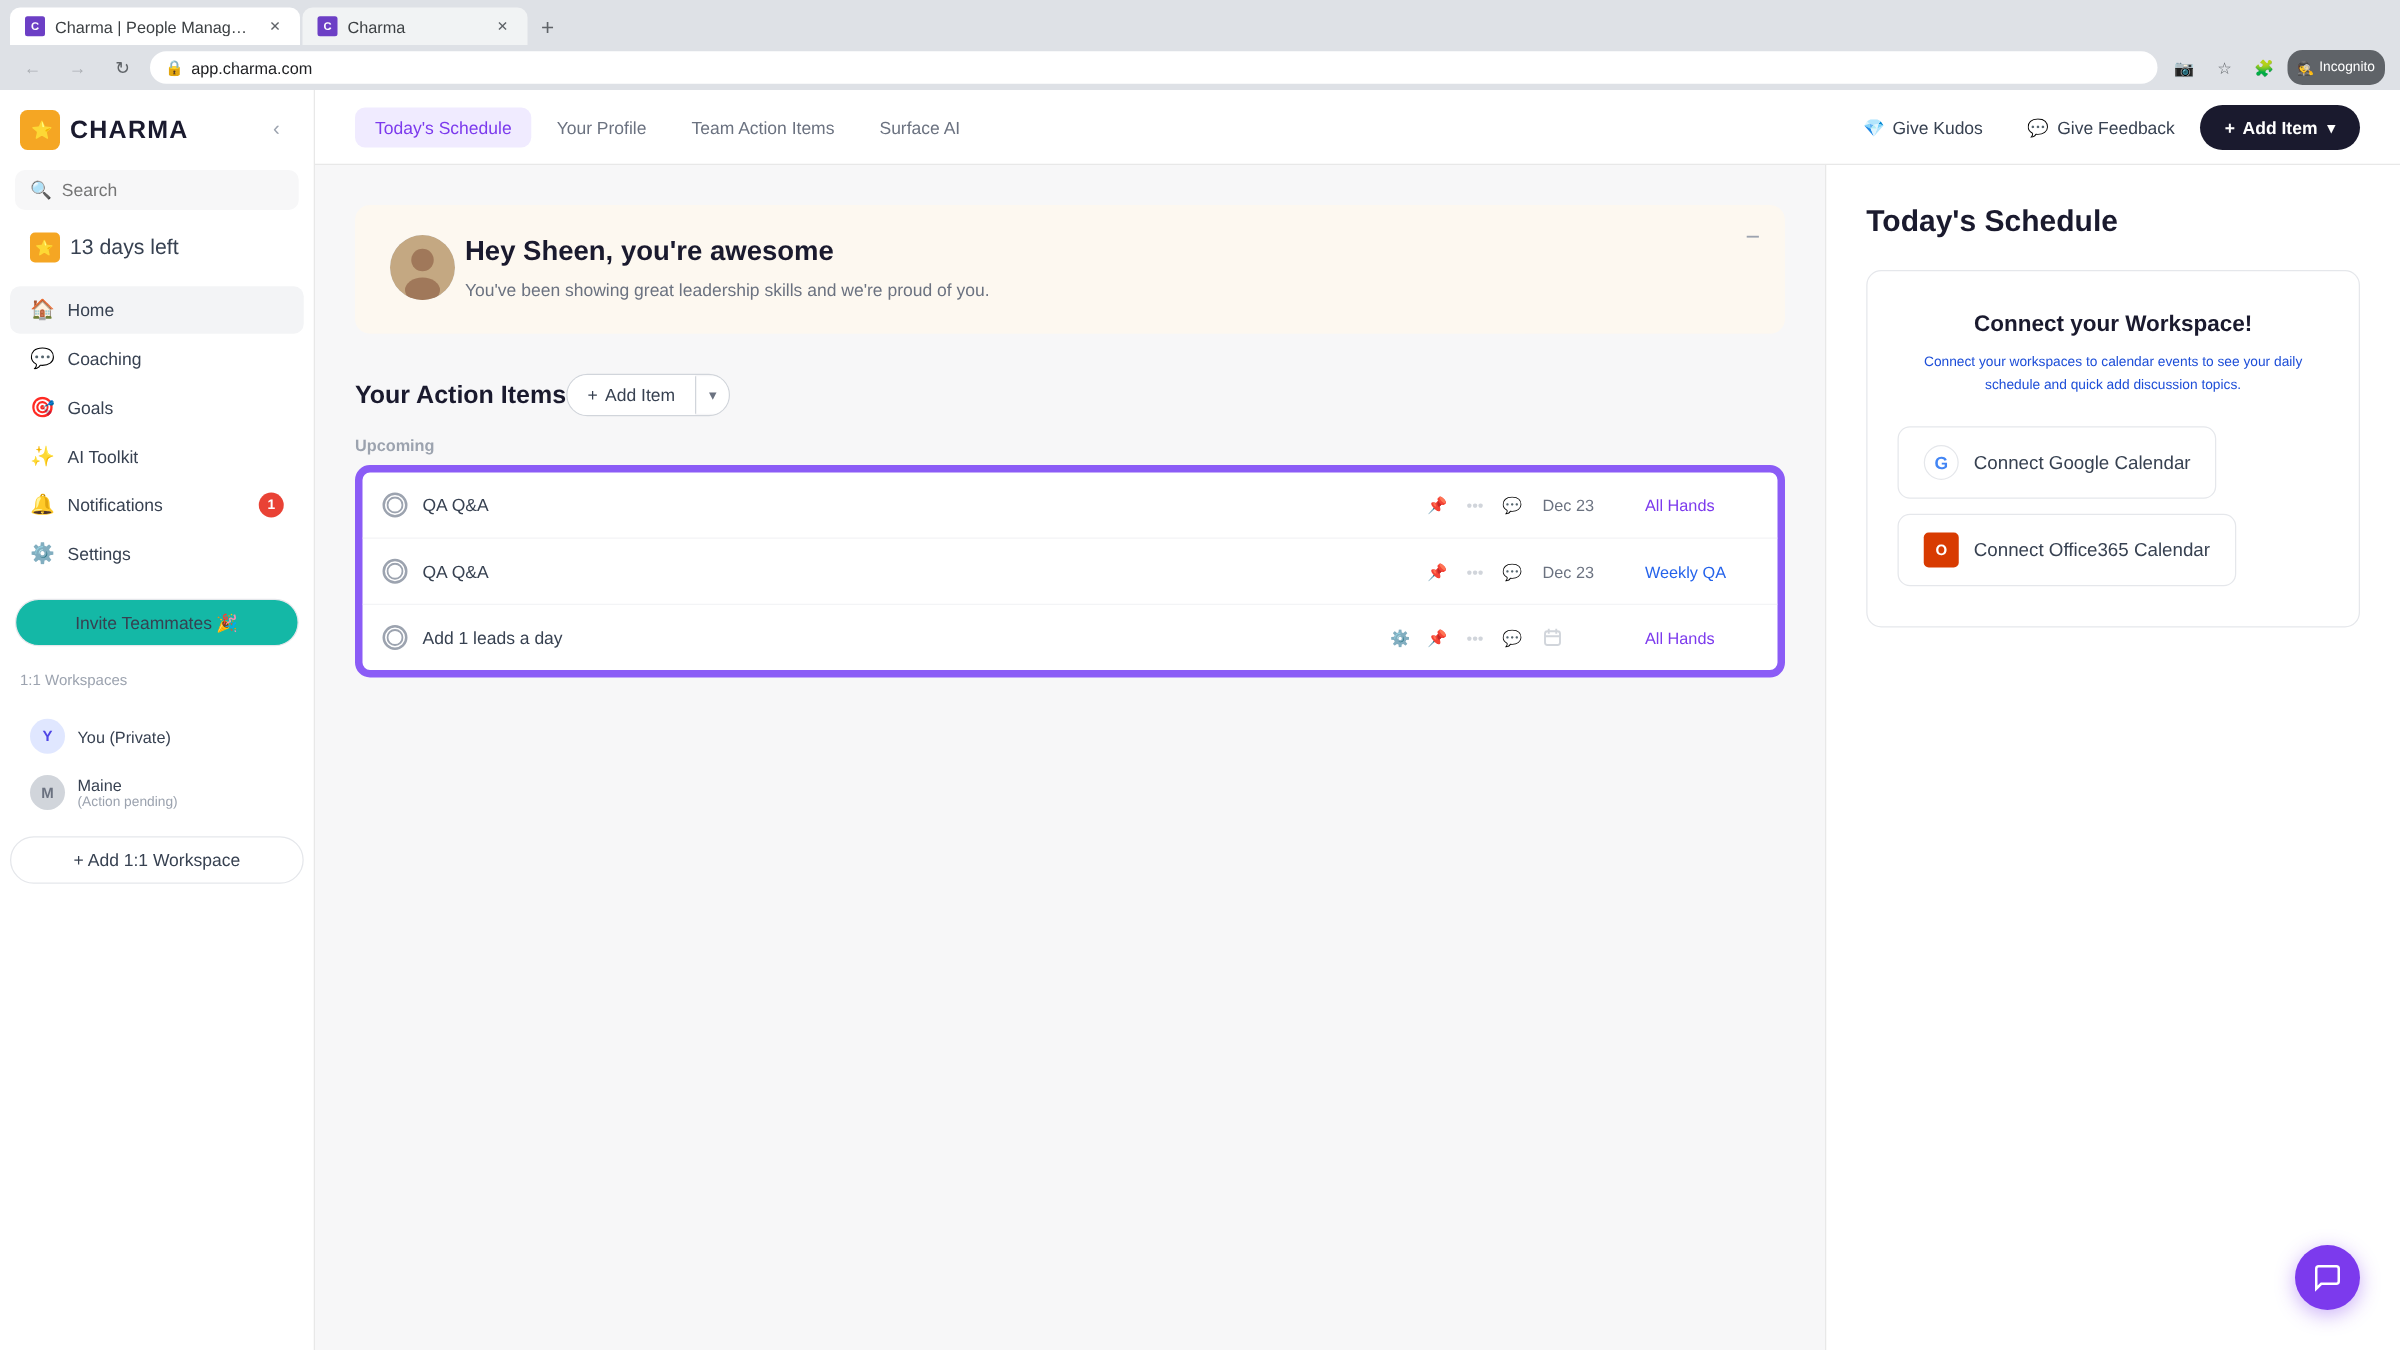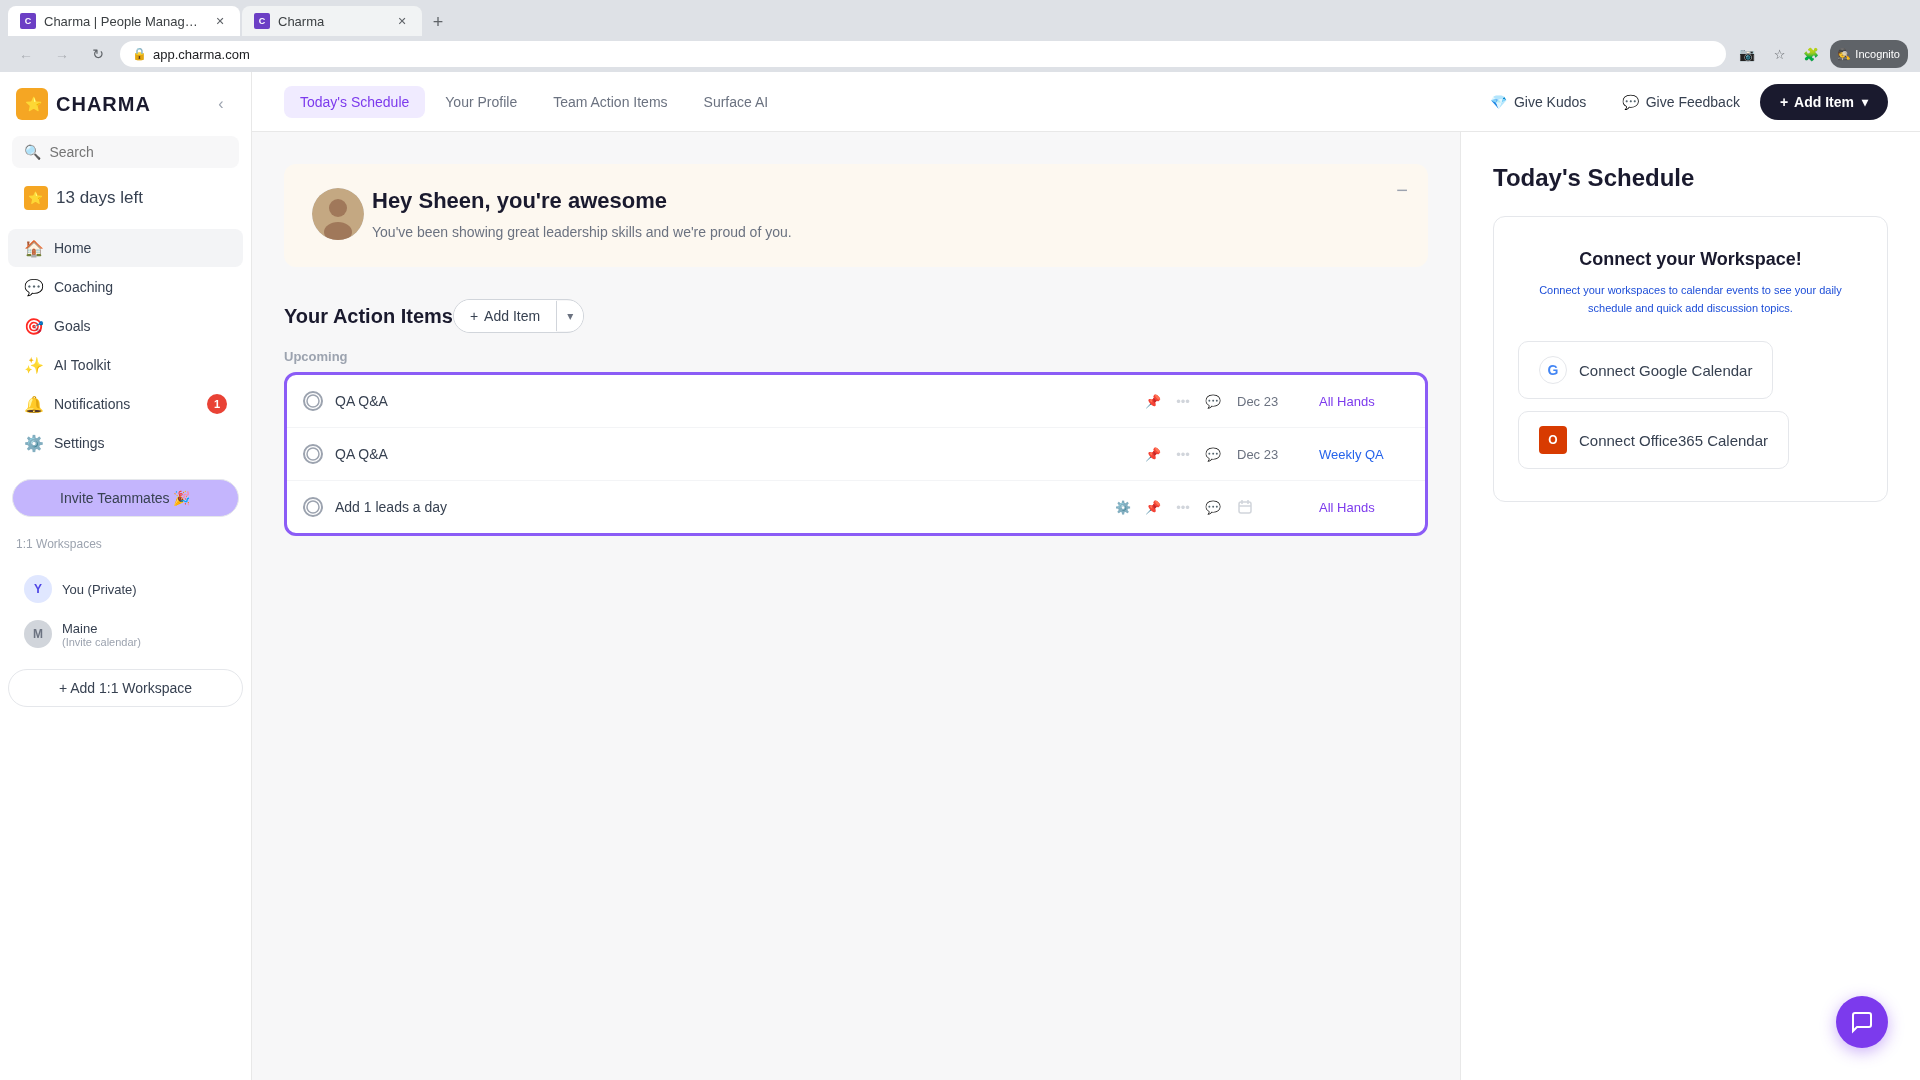--- a/index.html
+++ b/index.html
@@ -36,21 +36,21 @@
     .sidebar-search { margin: 8px 12px; display: flex; align-items: center; gap: 8px; background: #f7f7f8; border-radius: 8px; padding: 8px 12px; }
     .sidebar-search input { border: none; background: transparent; font-size: 14px; color: #6b7280; outline: none; width: 100%; }
     .days-left { display: flex; align-items: center; gap: 8px; margin: 4px 12px 8px; padding: 6px 12px; }
     .days-icon { width: 24px; height: 24px; background: #f5a623; border-radius: 4px; display: flex; align-items: center; justify-content: center; font-size: 12px; }
     .days-text { font-size: 17px; color: #374151; font-weight: 500; }
     .nav-section { padding: 4px 0; }
     .nav-item { display: flex; align-items: center; gap: 10px; padding: 9px 16px; cursor: pointer; border-radius: 8px; margin: 1px 8px; color: #374151; font-size: 14px; font-weight: 500; position: relative; }
     .nav-item.active { background: #f3f4f6; }
     .nav-icon { width: 20px; height: 20px; display: flex; align-items: center; justify-content: center; font-size: 16px; color: #6b7280; }
     .nav-badge { background: #e94235; color: white; border-radius: 50%; width: 20px; height: 20px; display: flex; align-items: center; justify-content: center; font-size: 11px; font-weight: 700; margin-left: auto; }
-    .invite-btn { margin: 12px; background: #c4b5fd; border: 1.5px solid #e5e7eb; border-radius: 20px; padding: 10px 16px; font-size: 14px; font-weight: 500; color: #374151; cursor: pointer; display: flex; align-items: center; justify-content: center; gap: 6px; }
+    .invite-btn { margin: 12px; background: #14b8a6; border: 1.5px solid #e5e7eb; border-radius: 20px; padding: 10px 16px; font-size: 14px; font-weight: 500; color: #374151; cursor: pointer; display: flex; align-items: center; justify-content: center; gap: 6px; }
     .workspaces-section { padding: 8px 16px 4px; }
     .workspaces-label { font-size: 12px; color: #9ca3af; font-weight: 500; margin-bottom: 16px; }
     .workspace-item { display: flex; align-items: center; gap: 10px; padding: 8px 8px; cursor: pointer; border-radius: 8px; margin: 1px 0; }
     .workspace-avatar { width: 28px; height: 28px; border-radius: 50%; background: #d1d5db; display: flex; align-items: center; justify-content: center; font-size: 12px; font-weight: 600; color: #6b7280; }
     .workspace-info { display: flex; flex-direction: column; }
     .workspace-name { font-size: 13px; font-weight: 500; color: #374151; }
     .workspace-sub { font-size: 11px; color: #9ca3af; }
     .add-workspace-btn { margin: 8px; background: #fff; border: 1.5px solid #e5e7eb; border-radius: 20px; padding: 10px 16px; font-size: 14px; font-weight: 500; color: #374151; cursor: pointer; display: flex; align-items: center; justify-content: center; gap: 6px; }
 
     
@@ -82,21 +82,21 @@
 
     
     .section-header { display: flex; align-items: center; justify-content: flex-start; margin-bottom: 16px; }
     .section-title { font-size: 20px; font-weight: 700; color: #1a1a2e; }
     .add-item-split-btn { display: flex; align-items: center; border: 1.5px solid #d1d5db; border-radius: 24px; overflow: hidden; }
     .add-item-split-main { display: flex; align-items: center; gap: 6px; padding: 8px 16px; font-size: 14px; font-weight: 500; color: #374151; cursor: pointer; background: #fff; }
     .add-item-split-chevron { padding: 8px 10px; border-left: 1.5px solid #d1d5db; background: #fff; cursor: pointer; font-size: 12px; color: #6b7280; }
 
     
     .section-label { font-size: 13px; font-weight: 600; color: #9ca3af; margin-bottom: 8px; text-transform: none; }
-    .action-table { background: #fff; border-radius: 12px; border: 3px solid #8b5cf6; overflow: hidden; }
+    .action-table { background: #fff; border-radius: 12px; border: 6px solid #8b5cf6; overflow: hidden; }
     .action-row { display: flex; align-items: center; padding: 14px 16px; border-bottom: 1px solid #f3f4f6; gap: 12px; }
     .action-row:last-child { border-bottom: none; }
     .action-check { width: 20px; height: 20px; border-radius: 50%; border: 2px solid #9ca3af; display: flex; align-items: center; justify-content: center; flex-shrink: 0; cursor: pointer; }
     .action-title { flex: 1; font-size: 14px; color: #374151; font-weight: 500; }
     .action-icons { display: flex; align-items: center; gap: 6px; }
     .action-icon-btn { width: 24px; height: 24px; display: flex; align-items: center; justify-content: center; font-size: 13px; color: #d1d5db; cursor: pointer; }
     .action-date { font-size: 13px; color: #6b7280; min-width: 70px; }
     .action-tag { font-size: 13px; font-weight: 500; color: #7c3aed; cursor: pointer; min-width: 90px; }
     .action-tag.blue { color: #2563eb; }
 
@@ -219,21 +219,21 @@
       <div class="workspace-item">
         <div class="workspace-avatar" style="background:#e0e7ff;color:#4f46e5;">Y</div>
         <div class="workspace-info">
           <span class="workspace-name">You (Private)</span>
         </div>
       </div>
       <div class="workspace-item">
         <div class="workspace-avatar" style="background:#d1d5db;color:#6b7280;">M</div>
         <div class="workspace-info">
           <span class="workspace-name">Maine</span>
-          <span class="workspace-sub">(Invite calendar)</span>
+          <span class="workspace-sub">(Action pending)</span>
         </div>
       </div>
     </div>
 
     <button class="add-workspace-btn">
       <span>+ Add 1:1 Workspace</span>
     </button>
   </div>
 
   <div class="main">

